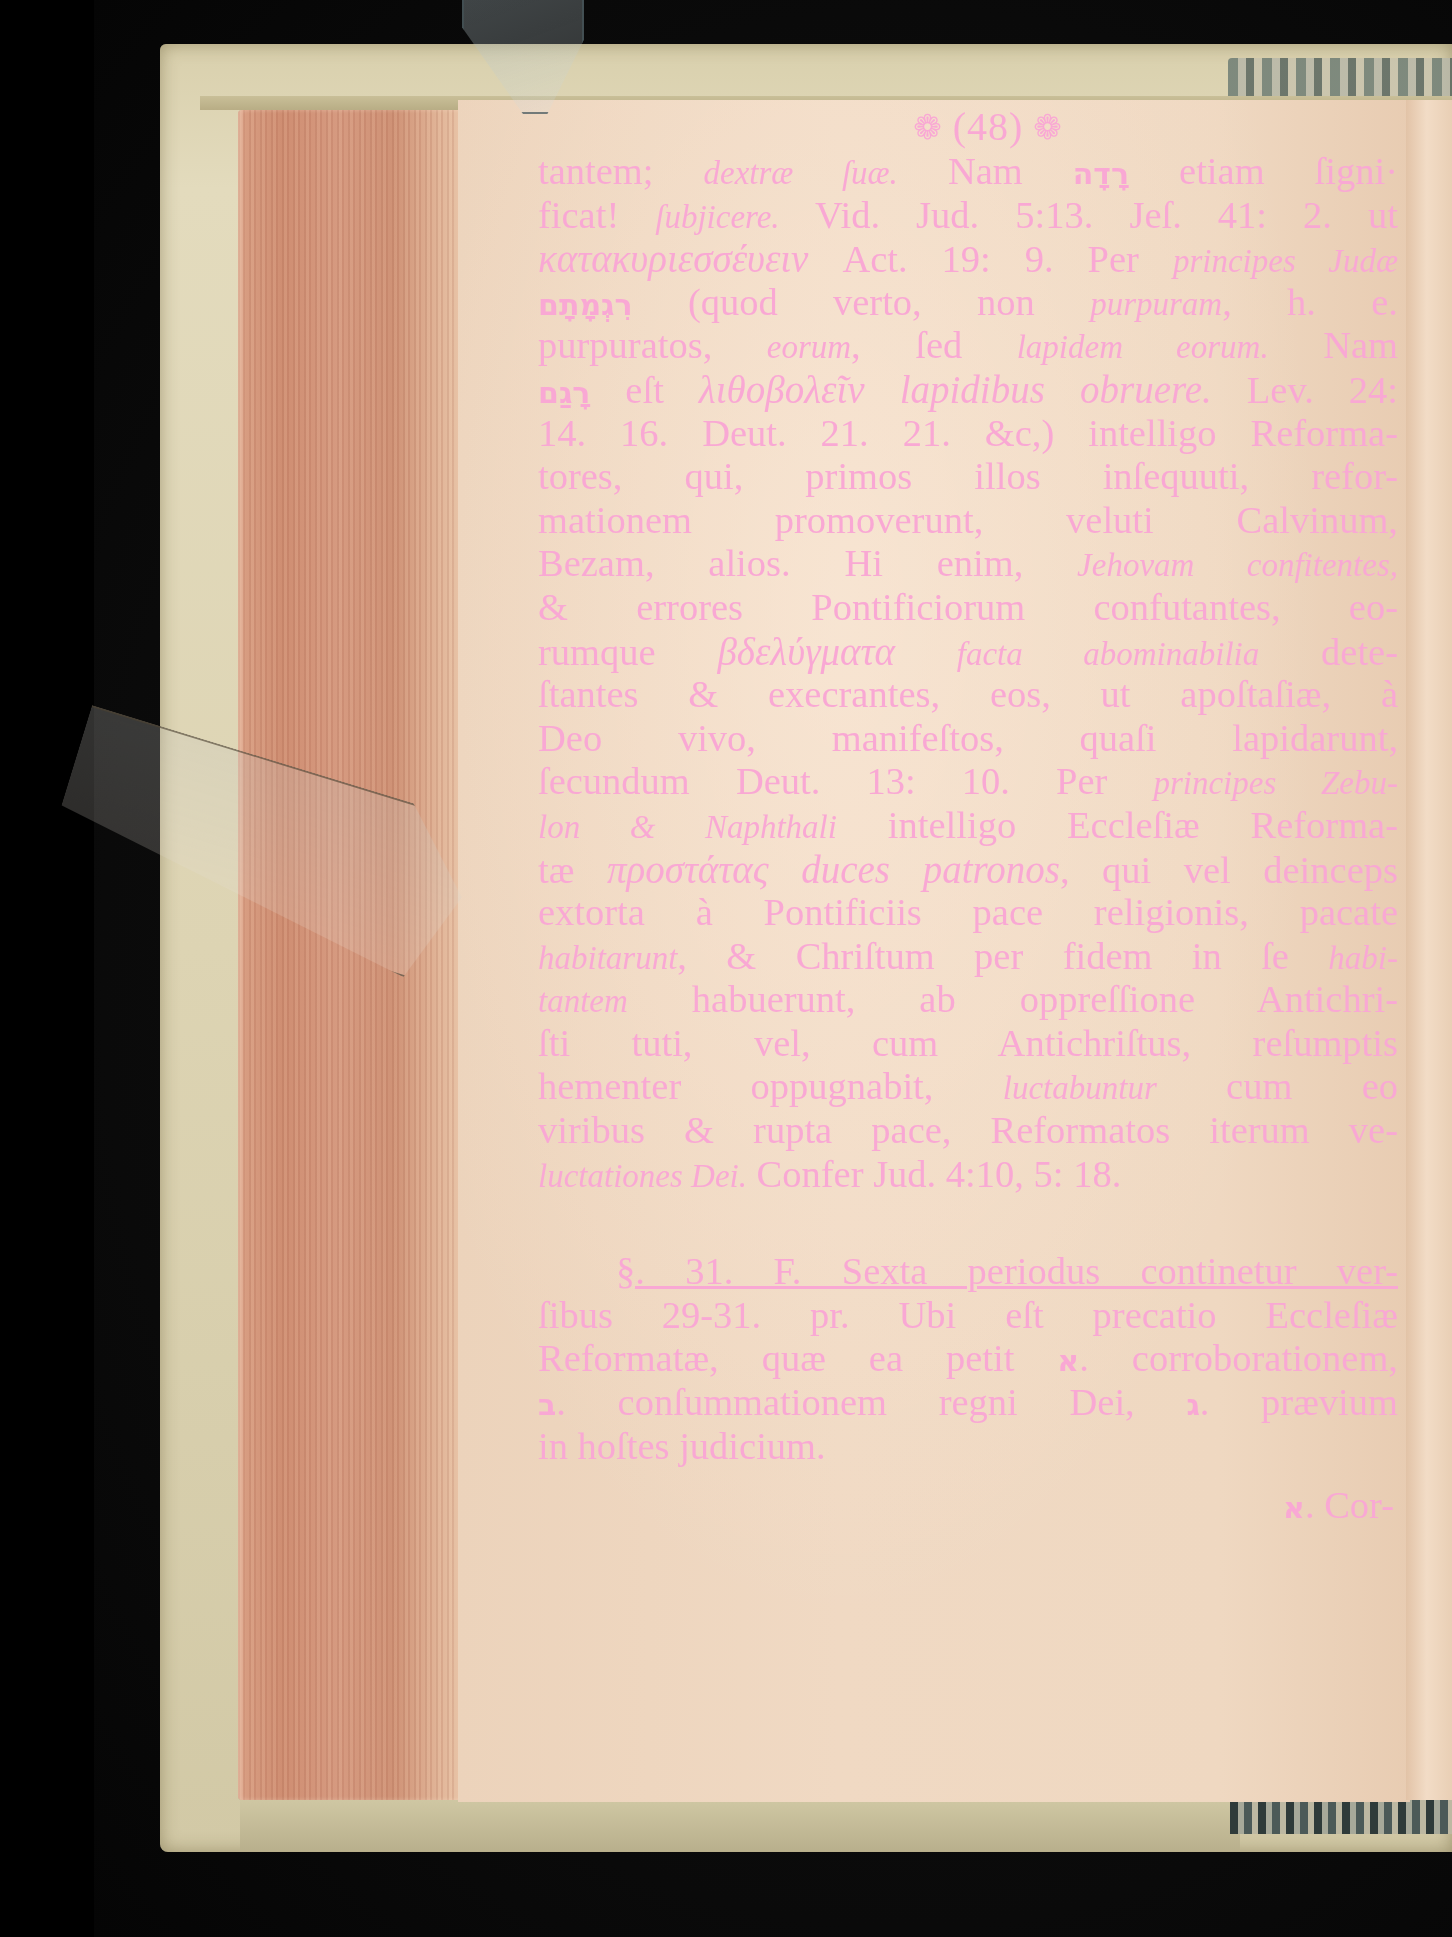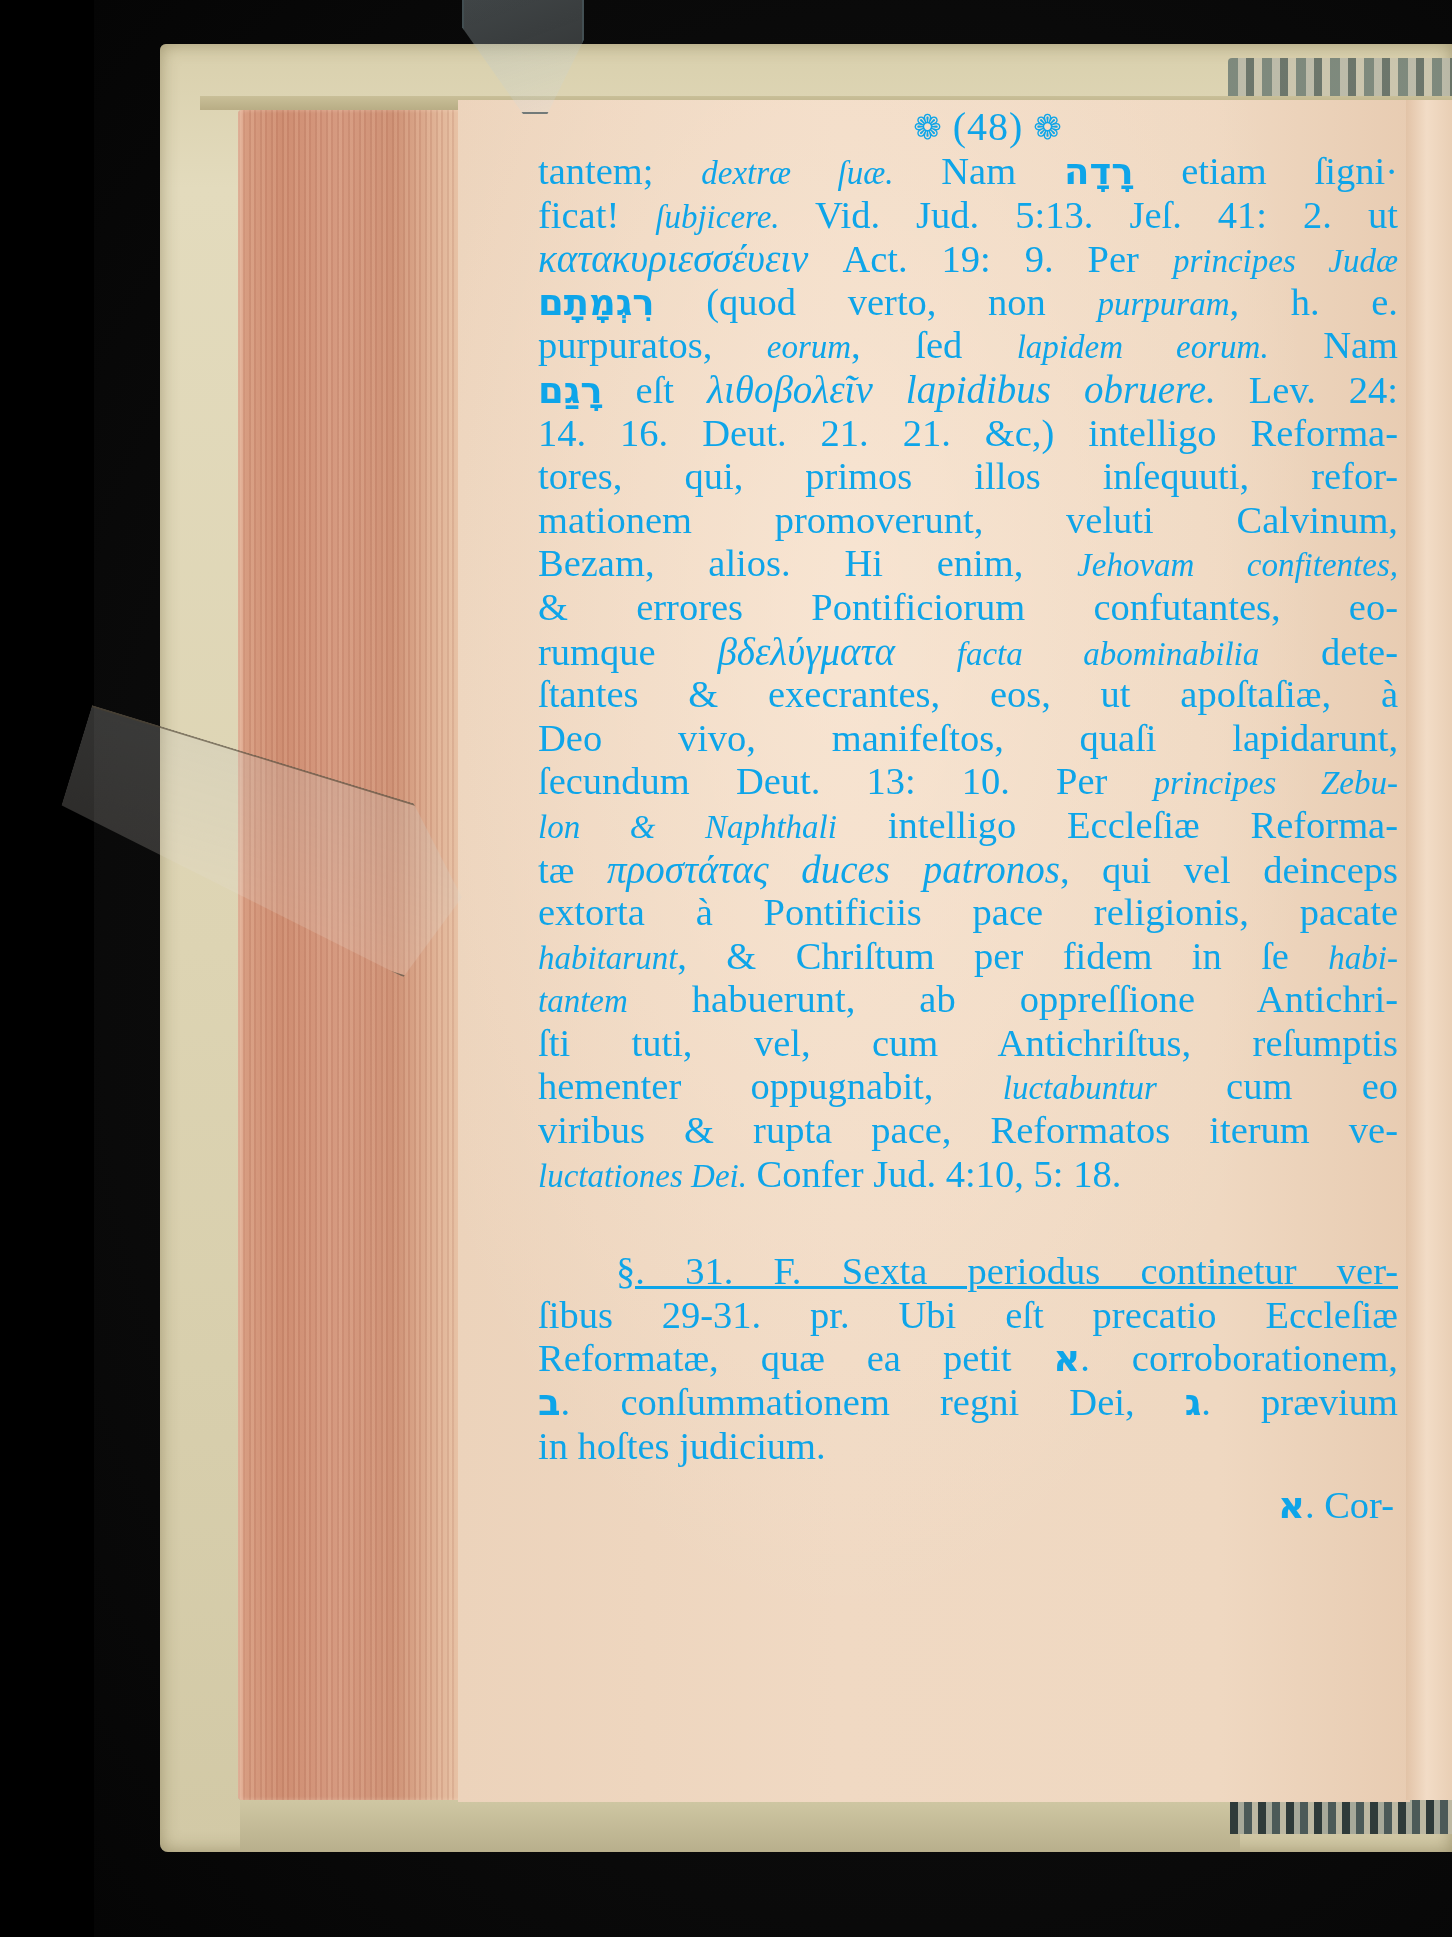--- a/index.html
+++ b/index.html
@@ -41,32 +41,32 @@
       background:
         radial-gradient(ellipse at 40% 30%, rgba(255,240,225,0.5) 0%, rgba(255,240,225,0) 60%),
         linear-gradient(90deg, #ecd3bb 0%, #f0d9c3 40%, #efd8c1 80%, #e8ccb2 100%);
     }
     .page-gutter {
       position: absolute; left: 1406px; top: 100px; width: 46px; height: 1700px;
       background: linear-gradient(90deg, #e2c3a7 0%, #f2dcc6 45%, #e9cfb5 100%);
     }
     .text-block {
       position: absolute; left: 538px; top: 104px; width: 860px;
-      color: #0ea5e9; font-size: 38.5px; line-height: 43.6px;
+      color: #f9a8d4; font-size: 38.5px; line-height: 43.6px;
     }
     .header-line { text-align: center; font-size: 40px; height: 46px; line-height: 46px; padding-left: 40px; letter-spacing: 1px; }
     .orn { display: inline-block; font-size: 34px; vertical-align: 1px; margin: 0 10px; }
     .line { white-space: nowrap; text-align: justify; text-align-last: justify; height: 43.6px; }
     .line.last { text-align-last: left; }
     .line.indent { padding-left: 78px; text-decoration: underline; }
     .line.right { text-align: right; text-align-last: right; padding-right: 4px; }
     .gap { height: 54px; }
     .it { font-style: italic; font-size: 33px; }
     .gr { font-style: italic; font-size: 39px; }
-    .he { font-family: "DejaVu Sans", sans-serif; font-weight: bold; font-size: 37px; }
+    .he { font-family: "DejaVu Sans", sans-serif; font-weight: bold; font-size: 30px; }
     
     .clip-top {
       position: absolute; left: 462px; top: -10px; width: 118px; height: 120px;
       background: linear-gradient(160deg, rgba(170,185,190,0.35), rgba(220,230,230,0.18));
       border: 2px solid rgba(70,85,90,0.7);
       clip-path: polygon(0 0, 100% 0, 100% 40%, 70% 100%, 50% 100%, 0 30%);
     }
     .clip-left {
       position: absolute; left: 92px; top: 705px; width: 410px; height: 165px;
       transform-origin: 0 0; transform: rotate(17deg);

